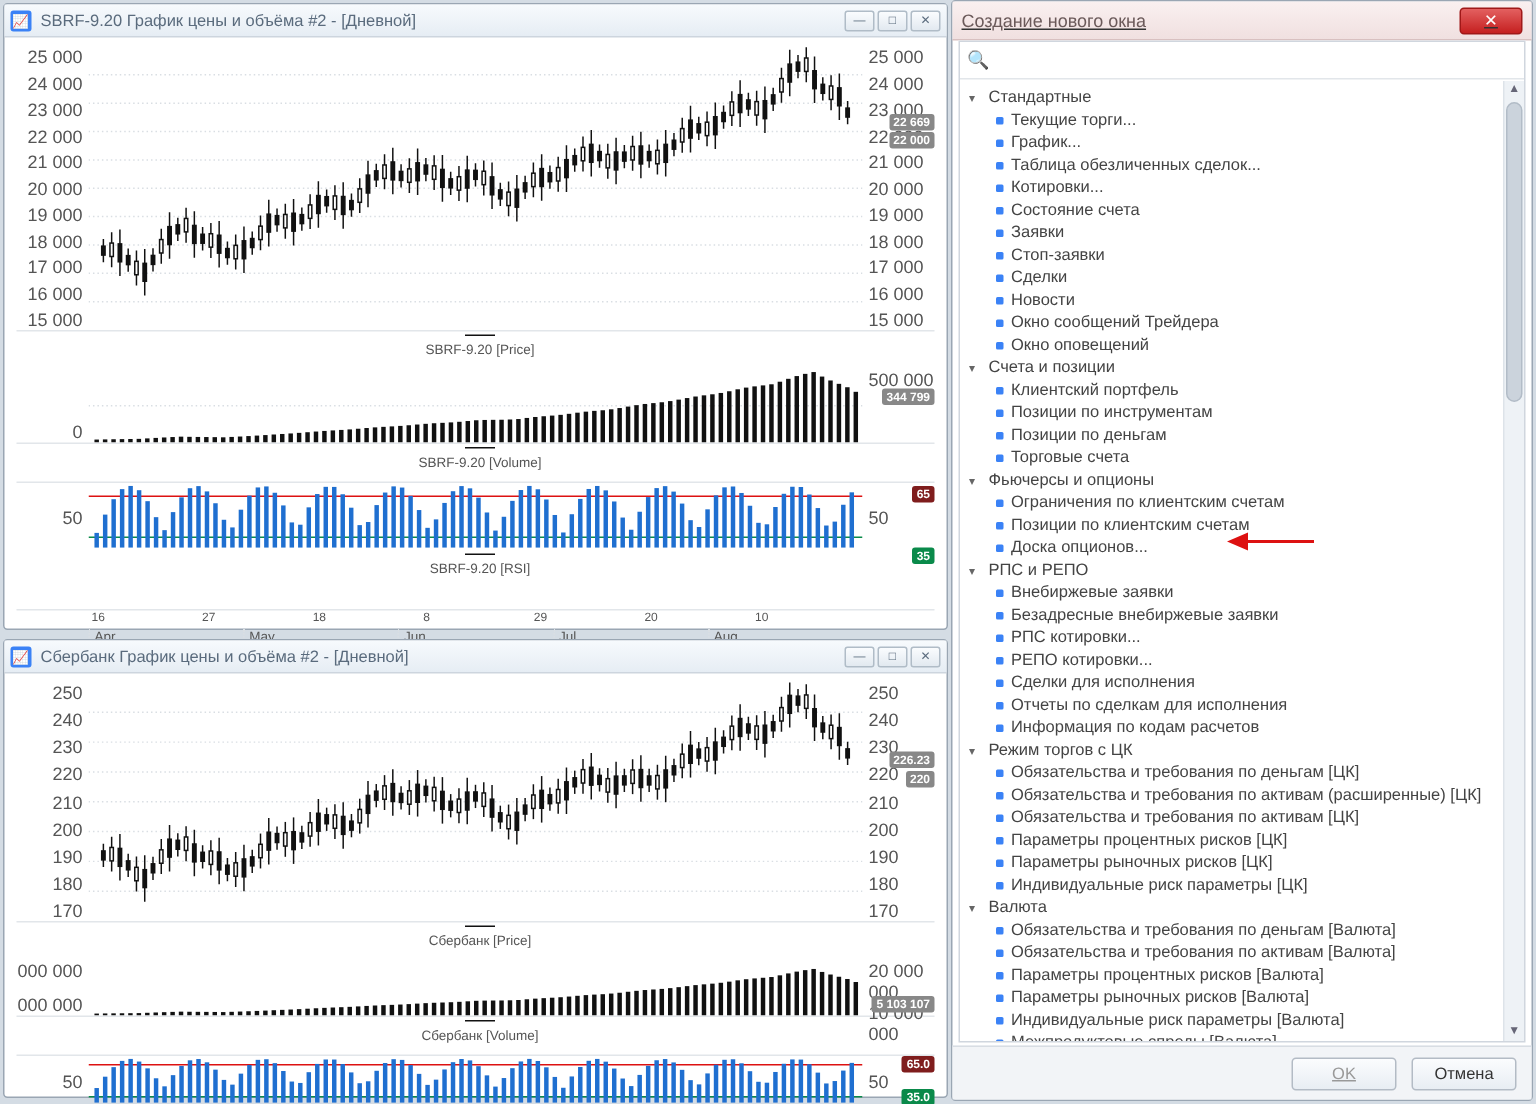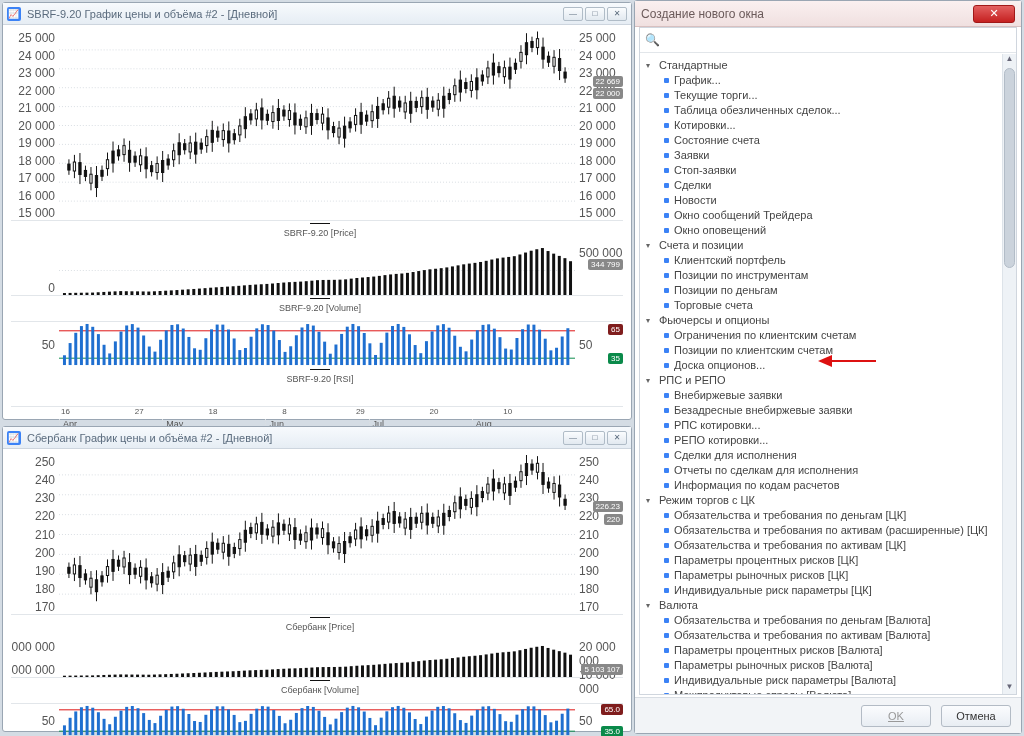--- a/index.html
+++ b/index.html
@@ -14,37 +14,37 @@
 .titlebar-title { flex: 1; white-space: nowrap; overflow: hidden; }
 .winbtns { display: flex; gap: 2px; }
 .winbtn { width: 20px; height: 14px; border: 1px solid #b0bcc7; background: linear-gradient(#fafcfe,#e2e9f0); border-radius: 2px; display: flex; align-items: center; justify-content: center; font-size: 8px; color: #5a6b7d; cursor: pointer; }
 .chart-body { position: relative; padding: 6px 8px; }
 .price-chart { height: 190px; position: relative; border-bottom: 1px solid #e2e6ea; }
 .price-chart.small { height: 160px; }
 .axis-left, .axis-right { position: absolute; top: 0; font-size: 12px; color: #555; width: 44px; display: flex; flex-direction: column; justify-content: space-between; height: 100%; }
 .axis-left { left: 0; text-align: right; }
 .axis-right { right: 0; text-align: left; }
 .plot-area { position: absolute; left: 48px; right: 48px; top: 0; bottom: 0; }
-.tag { position: absolute; right: 0; background: #888; color: #fff; font-size: 8px; padding: 0 3px; border-radius: 2px; line-height: 11px; }
+.tag { position: absolute; right: 0; background: #888; color: #fff; font-size: 8px; padding: 0 3px; border-radius: 2px; line-height: 11px; font-weight: bold; }
 .tag.red { background: #7f1d1d; }
 .tag.green { background: #0a8a4a; }
 .legend, .chart-name { font-size: 9px; color: #555; padding: 2px 0 4px 6px; display: flex; align-items: center; gap: 4px; flex-direction: column; }
 .legend-line { width: 20px; height: 0; border-top: 1.5px solid #111; }
 .vol-chart { height: 50px; position: relative; border-bottom: 1px solid #e2e6ea; margin-top: 4px; }
 .rsi-chart { height: 46px; position: relative; border-top: 1px solid #e2e6ea; margin-top: 4px; }
 .xaxis { height: 28px; position: relative; border-top: 1px solid #e2e6ea; margin-top: 18px; font-size: 9px; color: #555; }
 .xaxis .months { position: absolute; left: 48px; right: 48px; top: 12px; display: flex; }
 .xaxis .months span { flex: 1; border-left: 1px dotted #d9dee3; padding-left: 3px; }
 .xaxis .days { position: absolute; left: 48px; right: 48px; top: 0; display: flex; font-size: 8px; }
 .xaxis .days span { flex: 1; text-align: left; padding-left: 2px; }
 .hscroll { height: 16px; background: #eef2f6; border-top: 1px solid #dde3e9; position: relative; margin: 0 2px 2px; }
 .hscroll .thumb { position: absolute; top: 1px; height: 12px; background: #cbd3dc; border: 1px solid #b2bcc7; border-radius: 6px; }
 .hscroll .arrow { position: absolute; top: 1px; width: 14px; height: 12px; font-size: 8px; text-align: center; color: #667; }
 
-.right-window { position: absolute; right: 2px; top: 0; width: 388px; height: 734px; border: 1px solid #9aa6b3; border-radius: 3px; background: #fff; }
+.right-window { position: absolute; right: 2px; top: 0; width: 388px; height: 734px; border: 1px solid #9aa6b3; border-radius: 3px; background: #fff; text-decoration: underline; }
 .right-titlebar { height: 26px; background: linear-gradient(#faf0f0, #f0e0e0); border-bottom: 1px solid #d8c0c0; display: flex; align-items: center; padding: 0 6px; color: #6b5a5a; }
 .right-titlebar .t { flex: 1; font-size: 12px; }
 .close-btn { width: 42px; height: 18px; background: linear-gradient(#e36060,#c52020); border: 1px solid #a01818; border-radius: 3px; color: #fff; display: flex; align-items: center; justify-content: center; font-size: 11px; cursor: pointer; }
 .right-body { position: absolute; top: 26px; bottom: 38px; left: 4px; right: 4px; border: 1px solid #d0d6de; background: #fff; }
 .search-row { display: flex; align-items: center; padding: 4px 5px; border-bottom: 1px solid #e2e6ea; }
 .search-row .mag { color: #5a8; font-size: 12px; margin-right: 4px; }
 .search-row input { flex: 1; border: none; outline: none; font-size: 11px; height: 16px; }
 .tree { position: absolute; top: 26px; bottom: 0; left: 0; right: 16px; overflow: hidden; padding: 4px 4px 4px 6px; font-size: 11px; line-height: 15px; color: #444; }
 .tree .cat { display: flex; align-items: center; gap: 4px; cursor: pointer; }
 .tree .cat .tw { color: #666; width: 9px; font-size: 8px; }
@@ -526,21 +526,21 @@
                 <rect x="482.8" y="7.831479855153859" width="3" height="36.16852014484614"></rect>
                 <rect x="488.5" y="17.069354044159237" width="3" height="26.930645955840763"></rect>
                 <rect x="494.2" y="28.98020495845088" width="3" height="15.01979504154912"></rect>
                 <rect x="499.90000000000003" y="26.316428865478997" width="3" height="17.683571134521003"></rect>
                 <rect x="505.6" y="14.826129625143512" width="3" height="29.173870374856488"></rect>
                 <rect x="511.3" y="6.362962921825407" width="3" height="37.63703707817459"></rect>
               </g>
           </svg>
         </div>
         <span class="tag red" style="top:2px">65</span>
-        <span class="tag green" style="top:31px">35</span>
+        <span class="tag green" style="top:43px">35</span>
       </div>
       <div class="legend">
           <span class="legend-line"></span>
           <span>SBRF-9.20 [RSI]</span>
         </div>
 
       <div class="xaxis">
         <div class="days" id="top-days">
             <span>16</span>
             <span>27</span>
@@ -1041,25 +1041,25 @@
       <span class="mag">🔍</span>
       <input type="text" placeholder="" style="">
     </div>
     <div class="tree" id="tree">
         <div class="cat">
           <span class="tw">▾</span>
           <span>Стандартные</span>
         </div>
         <div class="item">
           <span class="bullet"></span>
+          <span>Текущие торги...</span>
+        </div>
+        <div class="item">
+          <span class="bullet"></span>
           <span>График...</span>
-        </div>
-        <div class="item">
-          <span class="bullet"></span>
-          <span>Текущие торги...</span>
         </div>
         <div class="item">
           <span class="bullet"></span>
           <span>Таблица обезличенных сделок...</span>
         </div>
         <div class="item">
           <span class="bullet"></span>
           <span>Котировки...</span>
         </div>
         <div class="item">

